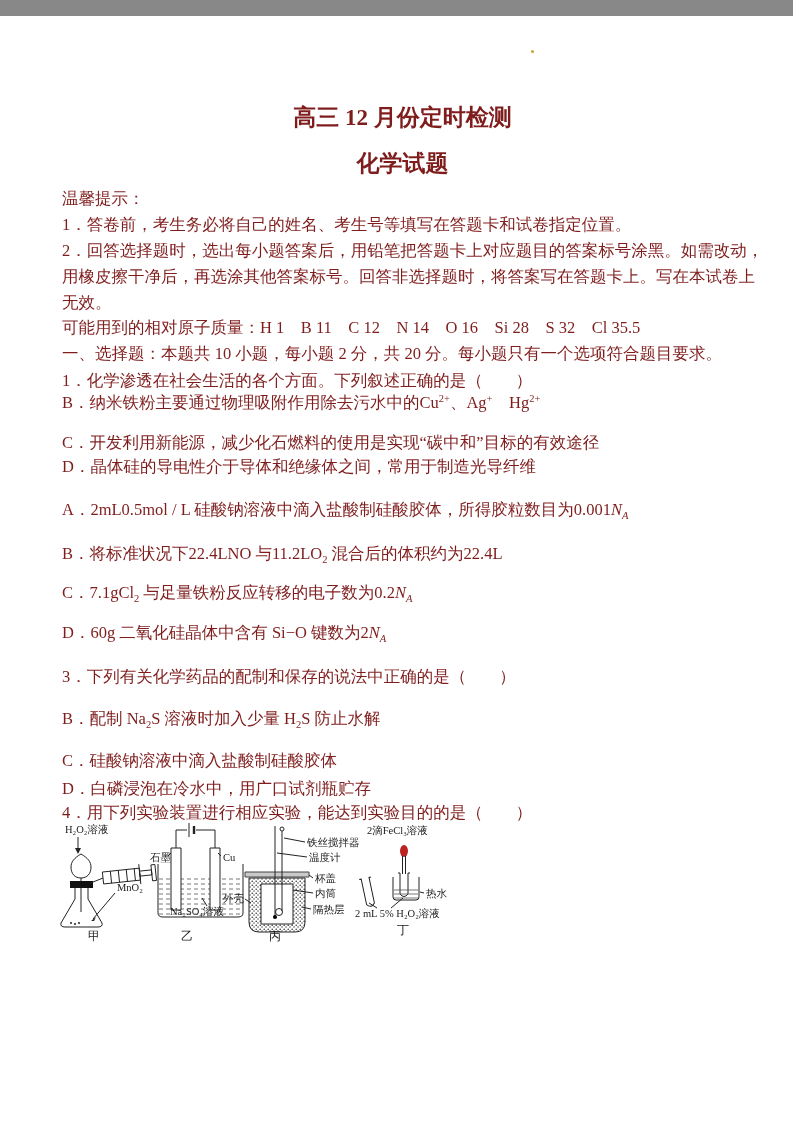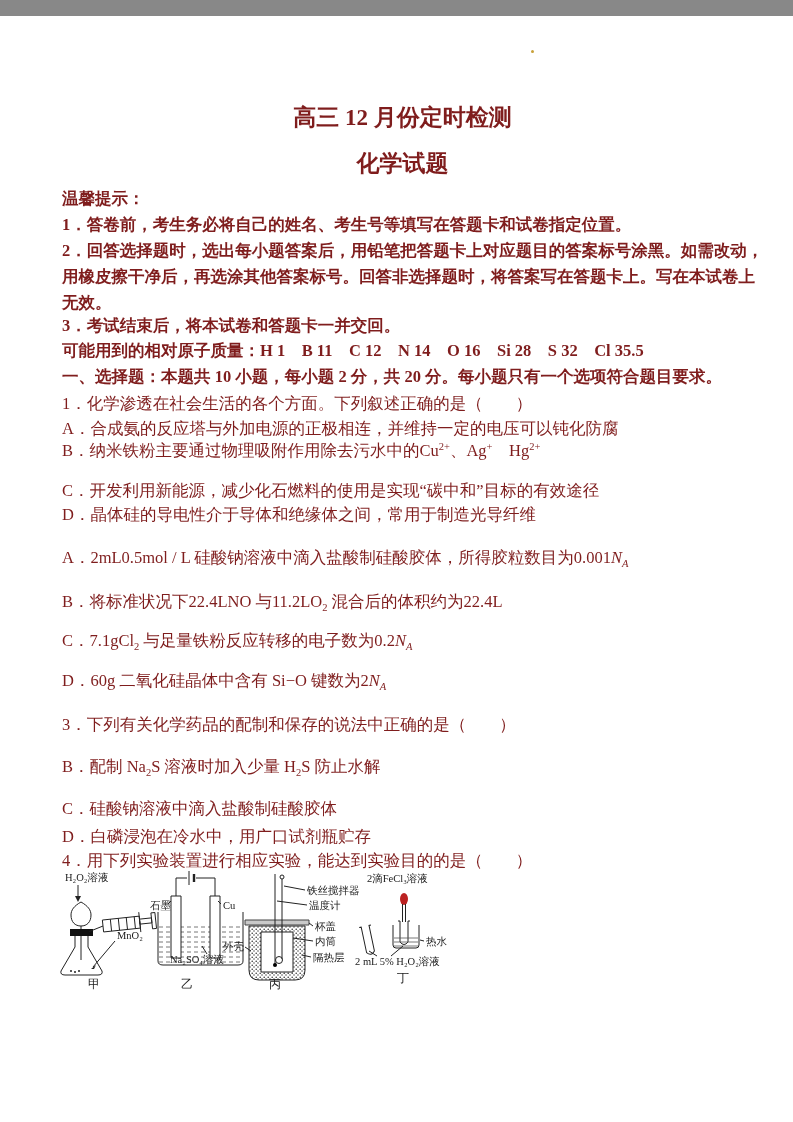--- a/index.html
+++ b/index.html
@@ -14,21 +14,21 @@
     overflow:hidden;
     margin:16px auto;
   }
   .t1,.t2{
     font-size:23px;font-weight:bold;text-align:center;line-height:32px;white-space:nowrap;
   }
   .t2{margin-top:14px;}
   .ln{
     font-size:16.5px;line-height:22px;white-space:nowrap;
   }
-  .b{font-weight:bold;}
+  .b{font-weight:normal;}
   sub,sup{font-size:10.5px;line-height:0;}
   i{font-style:italic;}
   sub.it{font-style:italic;}
   .artifact{
     position:absolute;left:531px;top:34px;width:3px;height:3px;
     background:#c8a13a;border-radius:50%;
   }
   .figs{margin-top:-4px;margin-left:-7px;display:block;}
   .figs text{
     font-size:10.5px;
@@ -48,27 +48,25 @@
   <div class="artifact"></div>
 
   <div class="t1">高三 12 月份定时检测</div>
   <div class="t2">化学试题</div>
 
   <div class="ln b" style="margin-top:8px">温馨提示：</div>
   <div class="ln b" style="margin-top:4px">1．答卷前，考生务必将自己的姓名、考生号等填写在答题卡和试卷指定位置。</div>
   <div class="ln b" style="margin-top:4px">2．回答选择题时，选出每小题答案后，用铅笔把答题卡上对应题目的答案标号涂黑。如需改动，</div>
   <div class="ln b" style="margin-top:4px">用橡皮擦干净后，再选涂其他答案标号。回答非选择题时，将答案写在答题卡上。写在本试卷上</div>
   <div class="ln b" style="margin-top:4px">无效。</div>
-  <div class="ln b" style="margin-top:1px">3．考试结束后，将本试卷和答题卡一并交回。</div>
 
   <div class="ln b" style="margin-top:3px">可能用到的相对原子质量：H 1　B 11　C 12　N 14　O 16　Si 28　S 32　Cl 35.5</div>
   <div class="ln b" style="margin-top:4px">一、选择题：本题共 10 小题，每小题 2 分，共 20 分。每小题只有一个选项符合题目要求。</div>
 
   <div class="ln" style="margin-top:5px">1．化学渗透在社会生活的各个方面。下列叙述正确的是（　　）</div>
-  <div class="ln" style="margin-top:3px">A．合成氨的反应塔与外加电源的正极相连，并维持一定的电压可以钝化防腐</div>
   <div class="ln" style="margin-top:0px"><span>B．纳米铁粉主要通过物理吸附作用除去污水中的Cu</span><sup>2+</sup><span>、Ag</span><sup>+</sup><span>　Hg</span><sup>2+</sup></div>
   <div class="ln" style="margin-top:18px">C．开发利用新能源，减少化石燃料的使用是实现“碳中和”目标的有效途径</div>
   <div class="ln" style="margin-top:2px">D．晶体硅的导电性介于导体和绝缘体之间，常用于制造光导纤维</div>
 
   <div class="ln" style="margin-top:21px"><span>A．2mL0.5mol / L 硅酸钠溶液中滴入盐酸制硅酸胶体，所得胶粒数目为0.001</span><i>N</i><sub class="it">A</sub></div>
   <div class="ln" style="margin-top:22px"><span>B．将标准状况下22.4LNO 与11.2LO</span><sub>2</sub><span> 混合后的体积约为22.4L</span></div>
   <div class="ln" style="margin-top:17px"><span>C．7.1gCl</span><sub>2</sub><span> 与足量铁粉反应转移的电子数为0.2</span><i>N</i><sub class="it">A</sub></div>
   <div class="ln" style="margin-top:18px"><span>D．60g 二氧化硅晶体中含有 Si−O 键数为2</span><i>N</i><sub class="it">A</sub></div>
 
   <div class="ln" style="margin-top:22px">3．下列有关化学药品的配制和保存的说法中正确的是（　　）</div>

